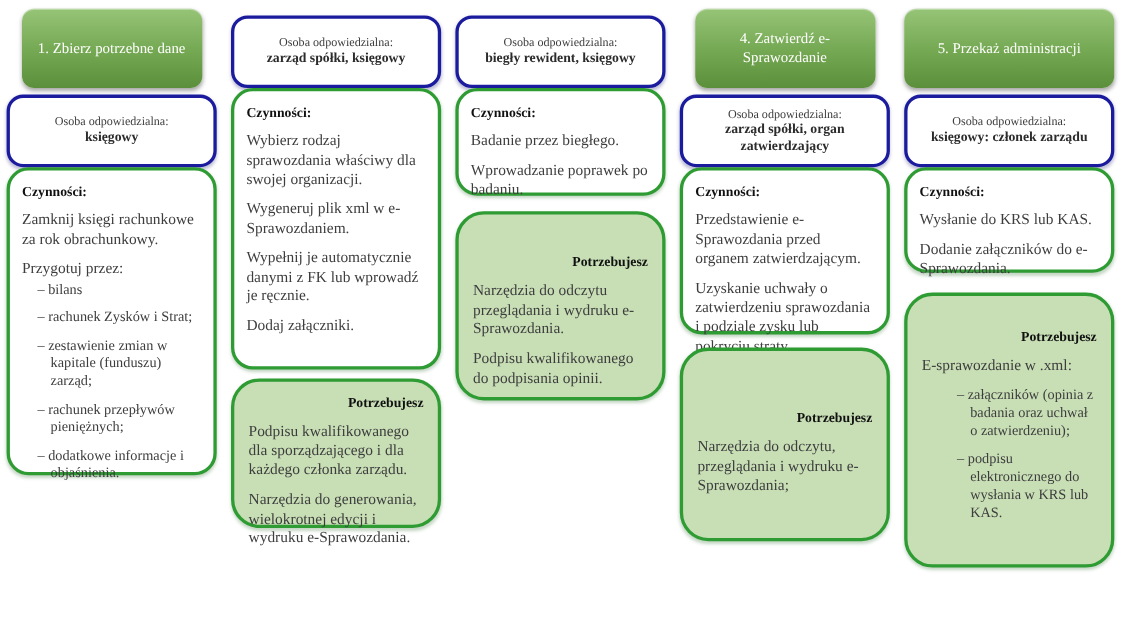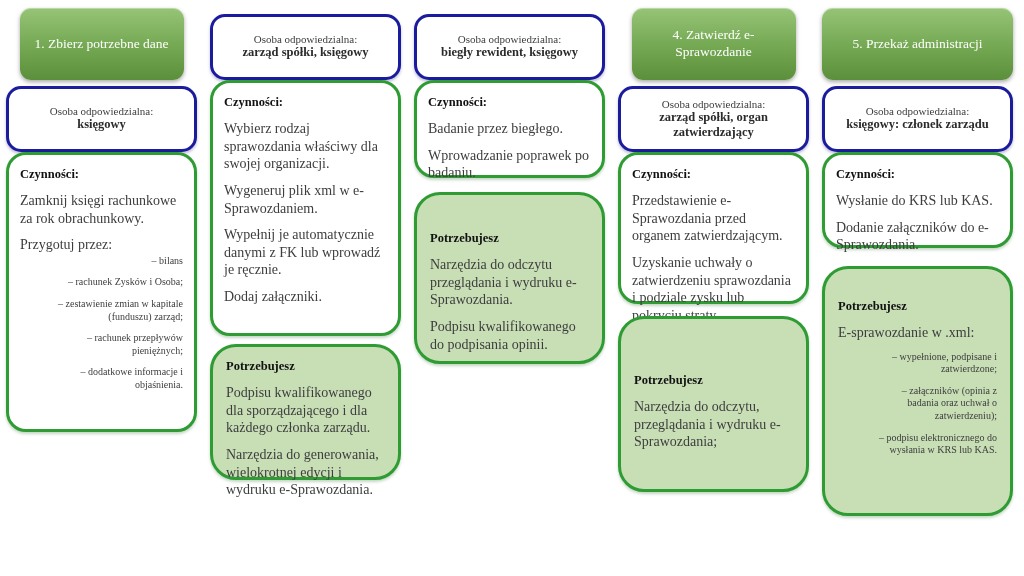--- a/index.html
+++ b/index.html
@@ -40,27 +40,27 @@
   .c2 .act-box{height:256px;}
   .c3 .act-box{height:98px;}
   .c4 .act-box{height:152px;}
   .c5 .act-box{height:96px;}
   .c2 .needs-box{margin-top:8px;height:136px;}
   .c3 .needs-box{margin-top:14px;height:172px;padding-top:36px;}
   .c4 .needs-box{margin-top:12px;height:176px;padding-top:54px;}
   .c5 .needs-box{margin-top:18px;height:250px;padding-top:30px;}
 
   .box-title{font-size:12.5px;font-weight:bold;color:#111;margin:0 0 10px 0;}
-  .needs-title{font-size:12.5px;font-weight:bold;color:#111;text-align:left;margin:0 0 10px 0;}
+  .needs-title{font-size:12.5px;font-weight:bold;color:#111;text-align:right;margin:0 0 10px 0;}
   .p{font-size:14px;color:#3d3d3d;line-height:1.26;margin:0 0 9px 0;}
   .p:last-child{margin-bottom:0;}
   .p.tight{margin-bottom:1px;}
   .dash-list{margin-left:14px;}
-  .dash{font-size:10px;color:#3d3d3d;line-height:1.26;margin:9px 0 0 0;
-        padding-left:12px;text-indent:-12px;text-align:right;}
+  .dash{font-size:13px;color:#3d3d3d;line-height:1.26;margin:9px 0 0 0;
+        padding-left:12px;text-indent:-12px;}
   .dash.first{margin-top:1px;}
   .c5 .needs-box .dash-list{margin-left:32px;}
 </style>
 </head>
 <body>
 
 <div id="canvas">
   <div class="cols">
 
     <div class="col c1">
@@ -70,21 +70,21 @@
       <div class="resp-box">
         <div class="resp-label">Osoba odpowiedzialna:</div>
         <div class="resp-name">księgowy</div>
       </div>
       <div class="act-box">
         <div class="box-title">Czynności:</div>
         <p class="p">Zamknij księgi rachunkowe za rok obrachunkowy.</p>
         <p class="p tight">Przygotuj przez:</p>
         <div class="dash-list">
           <p class="dash first">– bilans</p>
-          <p class="dash">– rachunek Zysków i Osoba;</p>
+          <p class="dash">– rachunek Zysków i Strat;</p>
           <p class="dash">– zestawienie zmian w kapitale (funduszu) zarząd;</p>
           <p class="dash">– rachunek przepływów pieniężnych;</p>
           <p class="dash">– dodatkowe informacje i objaśnienia.</p>
         </div>
       </div>
     </div>
 
     <div class="col c2">
       <div class="resp-box">
         <div class="resp-label">Osoba odpowiedzialna:</div>
@@ -150,21 +150,20 @@
       </div>
       <div class="act-box">
         <div class="box-title">Czynności:</div>
         <p class="p">Wysłanie do KRS lub KAS.</p>
         <p class="p">Dodanie załączników do e-Sprawozdania.</p>
       </div>
       <div class="needs-box">
         <div class="needs-title">Potrzebujesz</div>
         <p class="p tight">E-sprawozdanie w .xml:</p>
         <div class="dash-list">
-          <p class="dash">– wypełnione, podpisane i zatwierdzone;</p>
           <p class="dash">– załączników (opinia z badania oraz uchwał o zatwierdzeniu);</p>
           <p class="dash">– podpisu elektronicznego do wysłania w KRS lub KAS.</p>
         </div>
       </div>
     </div>
 
   </div>
 </div>
 
 </body></html>

